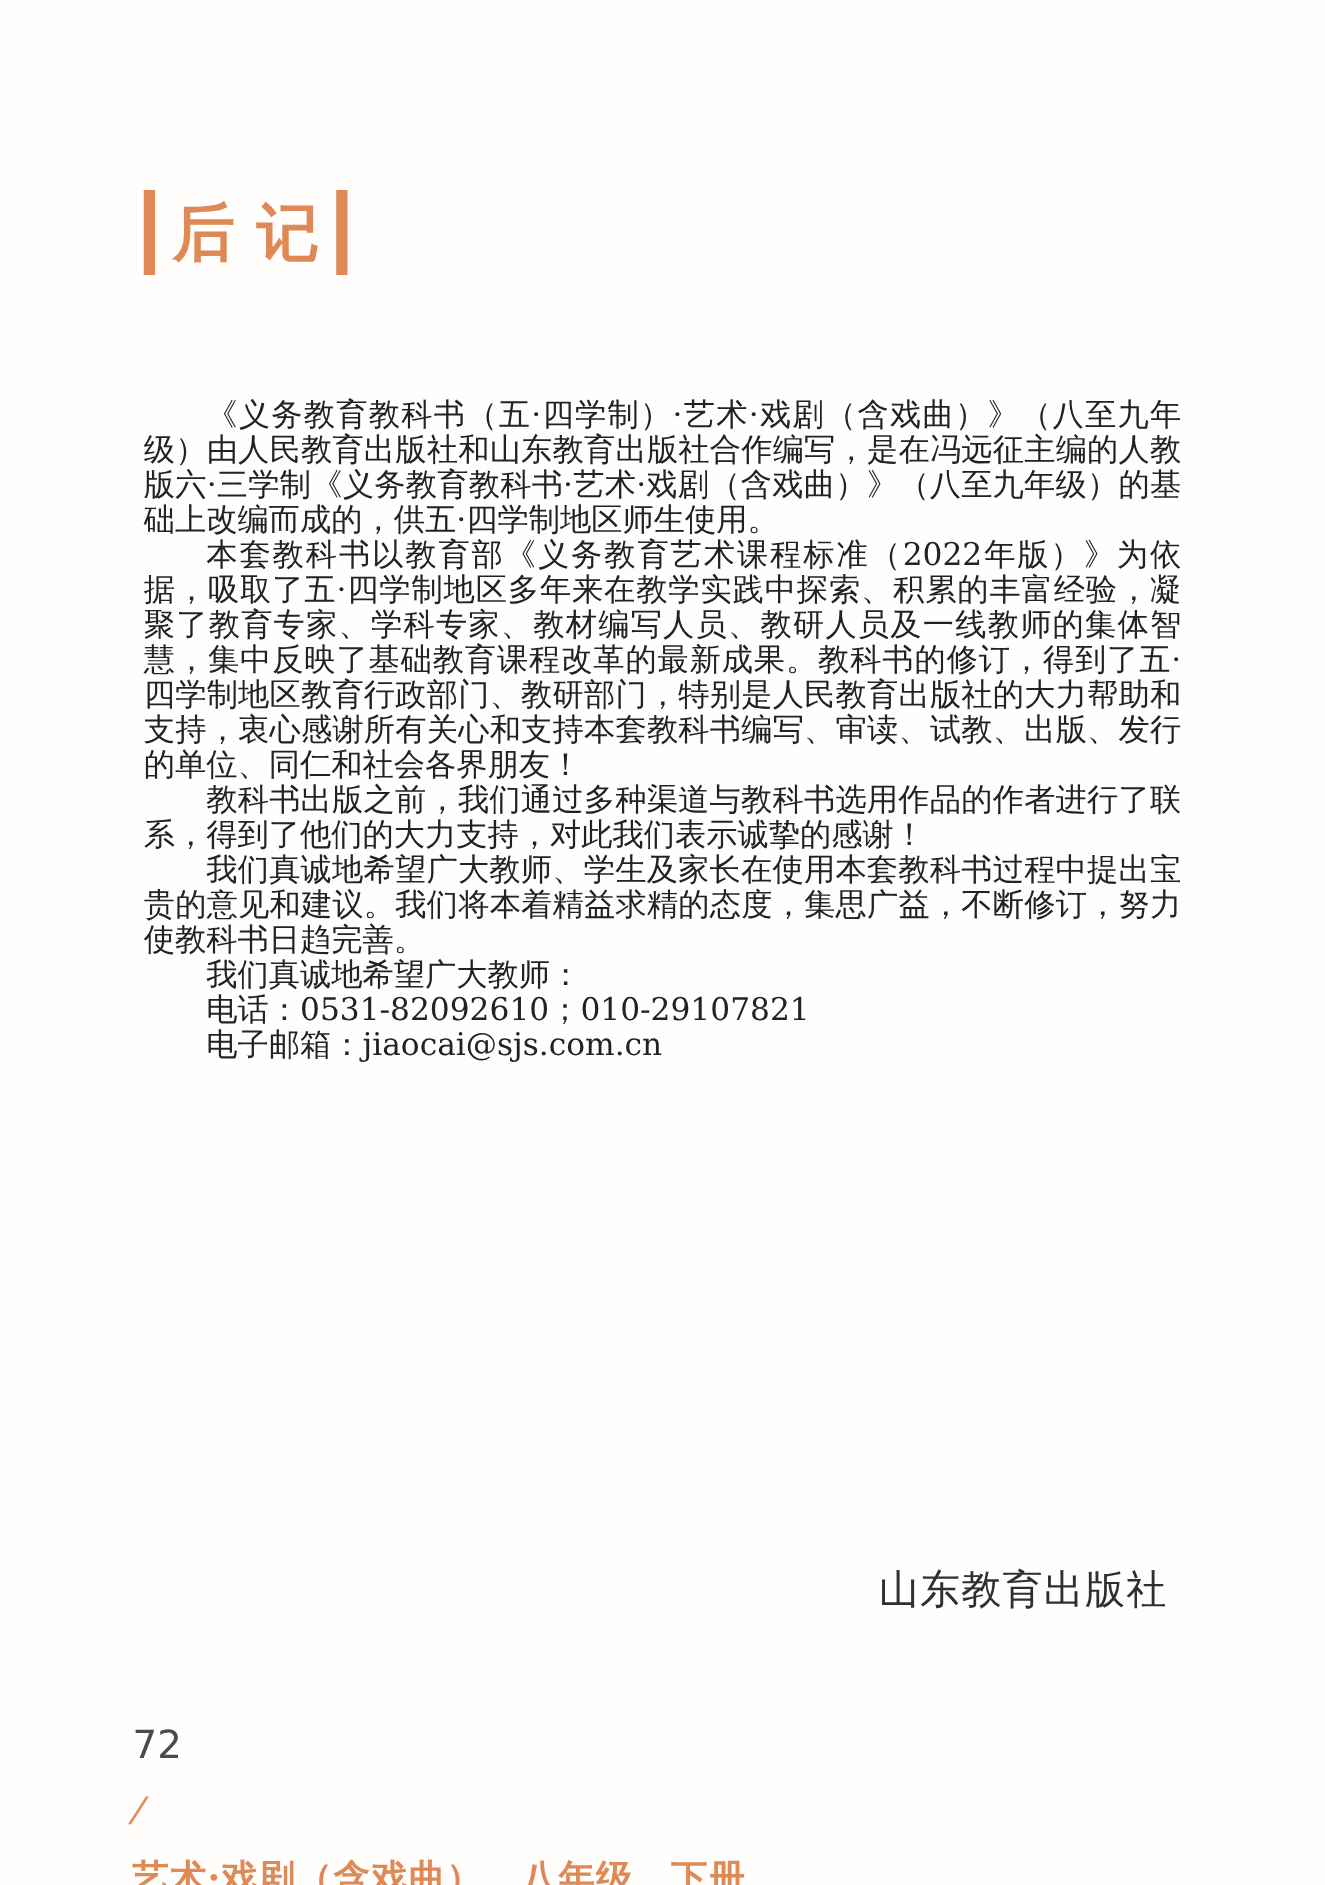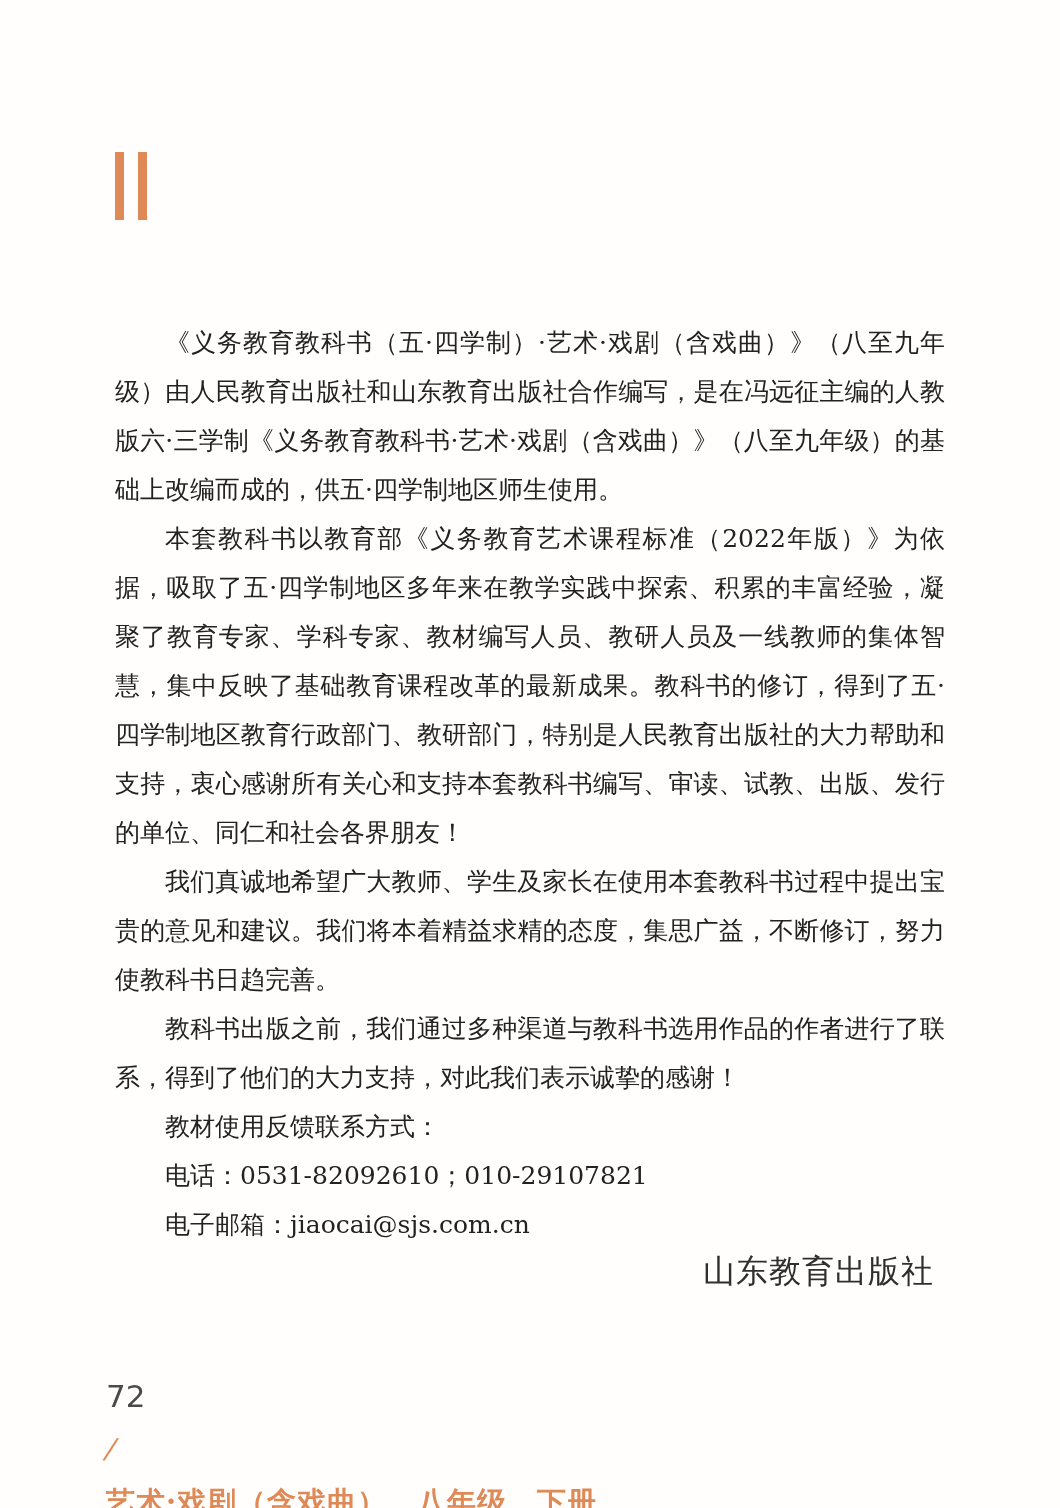--- a/index.html
+++ b/index.html
@@ -36,21 +36,21 @@
     font-family: "DejaVu Serif", "Liberation Serif", serif;
   }
 
   
   .body-text {
     position: absolute;
     left: 115px;
     top: 318px;
     width: 830px;
     font-size: 25px;
-    line-height: 49px;
+    line-height: 28px;
     color: var(--body-color, #222222);
     text-align: justify;
   }
   .body-text p {
     text-indent: 2em;
     margin: 0;
   }
   .body-text p.no-justify {
     text-align: left;
   }
@@ -97,29 +97,30 @@
     font-family: "DejaVu Serif", "Liberation Serif", serif;
   }
 </style>
 </head>
 <body>
 
 <div class="page">
 
   <div class="title-row">
     <span class="title-bar"></span>
+    <h1 class="title-text">后 记</h1>
     <span class="title-bar"></span>
   </div>
 
   <div class="body-text">
     <p>《义务教育教科书（五·四学制）·艺术·戏剧（含戏曲）》（八至九年级）由人民教育出版社和山东教育出版社合作编写，是在冯远征主编的人教版六·三学制《义务教育教科书·艺术·戏剧（含戏曲）》（八至九年级）的基础上改编而成的，供五·四学制地区师生使用。</p>
     <p>本套教科书以教育部《义务教育艺术课程标准（2022年版）》为依据，吸取了五·四学制地区多年来在教学实践中探索、积累的丰富经验，凝聚了教育专家、学科专家、教材编写人员、教研人员及一线教师的集体智慧，集中反映了基础教育课程改革的最新成果。教科书的修订，得到了五·四学制地区教育行政部门、教研部门，特别是人民教育出版社的大力帮助和支持，衷心感谢所有关心和支持本套教科书编写、审读、试教、出版、发行的单位、同仁和社会各界朋友！</p>
+    <p>教科书出版之前，我们通过多种渠道与教科书选用作品的作者进行了联系，得到了他们的大力支持，对此我们表示诚挚的感谢！</p>
     <p>我们真诚地希望广大教师、学生及家长在使用本套教科书过程中提出宝贵的意见和建议。我们将本着精益求精的态度，集思广益，不断修订，努力使教科书日趋完善。</p>
-    <p>教科书出版之前，我们通过多种渠道与教科书选用作品的作者进行了联系，得到了他们的大力支持，对此我们表示诚挚的感谢！</p>
-    <p class="no-justify">教材使用反馈联系方式：</p>
+    <p class="no-justify">我们真诚地希望广大教师：</p>
     <p class="no-justify">电话：0531-82092610；010-29107821</p>
     <p class="no-justify">电子邮箱：jiaocai@sjs.com.cn</p>
   </div>
 
   <div class="signature">山东教育出版社</div>
 
   <div class="footer">
     <span class="page-num">72</span>
     <span class="slash">/</span>
     <span class="book-title">艺术·戏剧（含戏曲）　八年级　下册</span>

